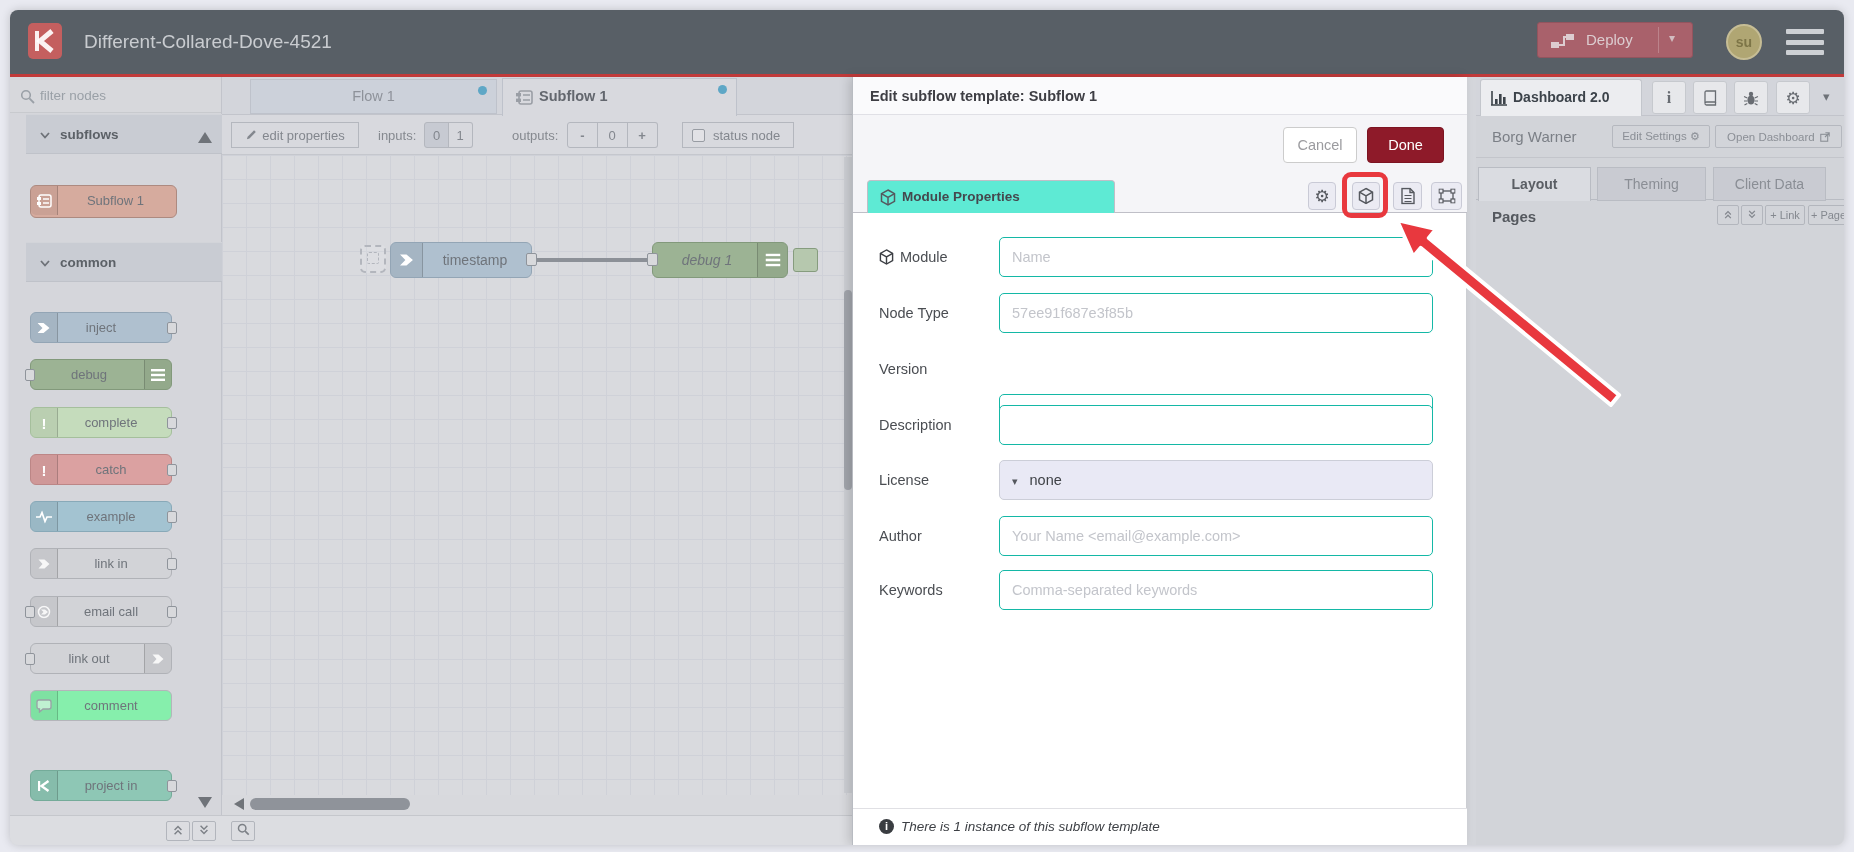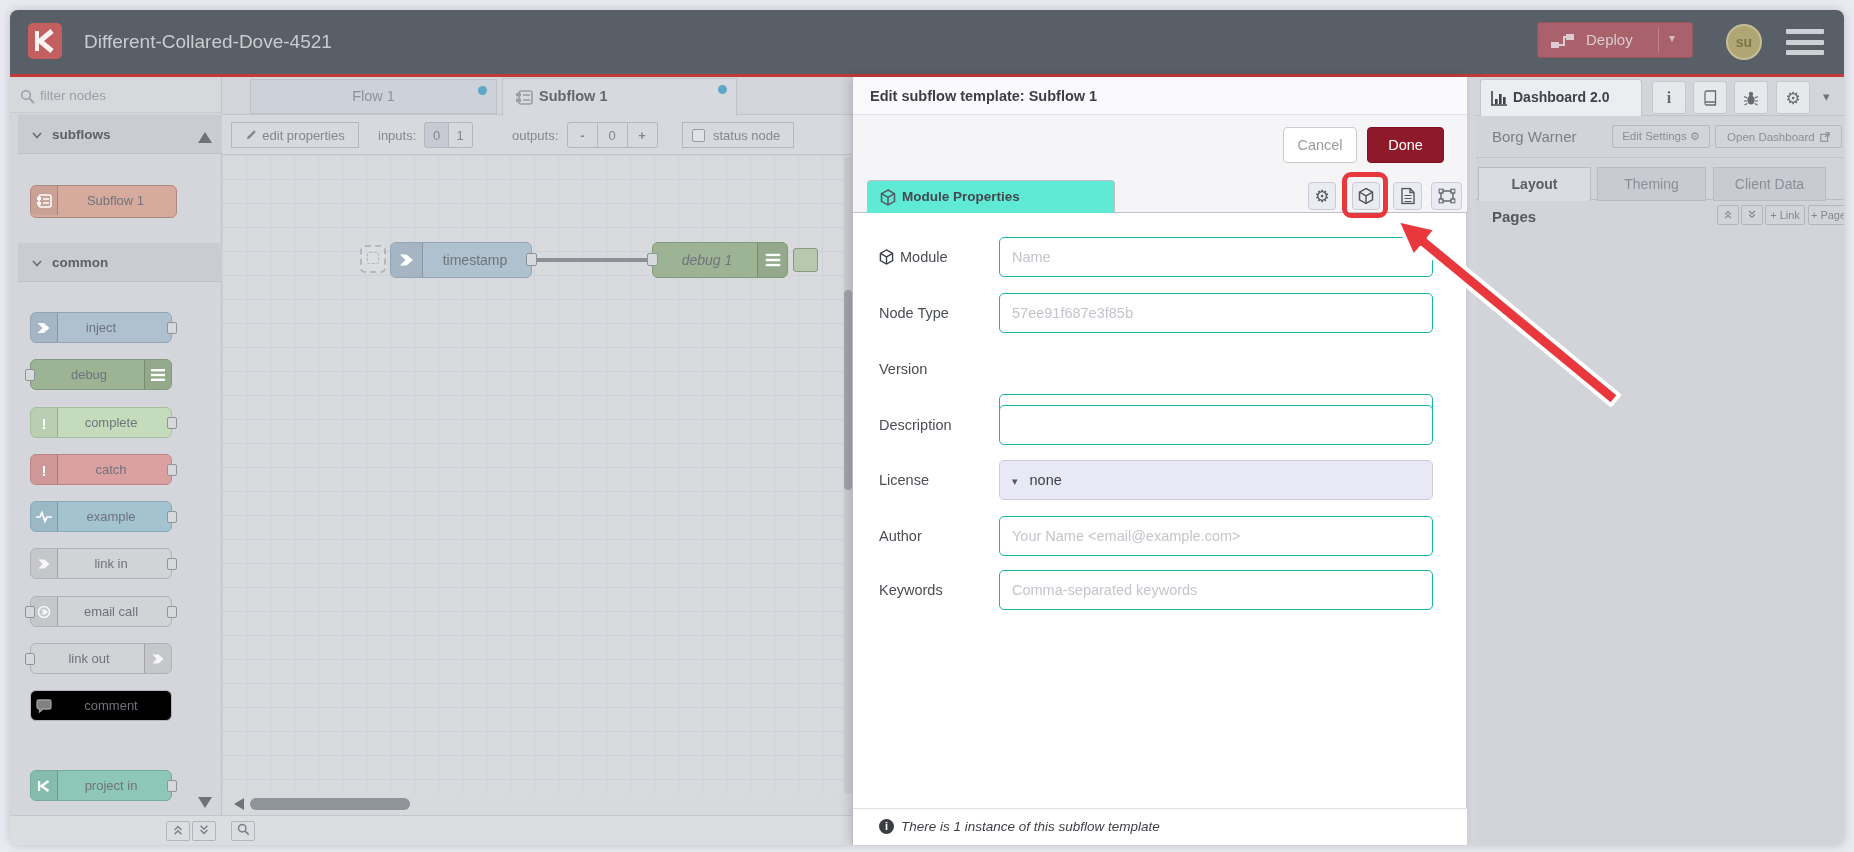--- a/index.html
+++ b/index.html
@@ -18,39 +18,39 @@
   .deploy-caret { position:absolute; left:131px; top:8px; font-size:12px; color:#d2bcc0; }
   .avatar { left:1716px; top:14px; width:36px; height:36px; border-radius:50%; background:#b0a673; border:2px solid #c6bd95; color:#7d7547; font-weight:bold; font-size:14px; text-align:center; line-height:32px; }
   .burger { left:1776px; top:19px; width:38px; height:26px; }
   .burger div { height:5px; background:#cdd0d4; border-radius:1px; margin-bottom:5.5px; }
   .red-line { left:0; top:64px; width:1834px; height:3px; background:#c13a3a; }
 
   
   .palette { left:0; top:67px; width:212px; height:738px; background:#d5d6db; border-right:1px solid #c2c4cb; }
   .palette-filter { left:0; top:3px; width:211px; height:33px; background:#d7d8dc; border-bottom:1px solid #c8cace; }
   .palette-filter .ph { position:absolute; left:30px; top:8px; font-size:13.5px; color:#9aa0a7; }
-  .cat-header { left:8px; width:211px; height:40px; background:#c9ccd3; border-bottom:1px solid #bfc2c9; border-top:1px solid #d2d4d9; }
+  .cat-header { left:16px; width:211px; height:40px; background:#c9ccd3; border-bottom:1px solid #bfc2c9; border-top:1px solid #d2d4d9; }
   .cat-header .lbl { position:absolute; left:34px; top:12px; font-size:13.5px; font-weight:bold; color:#5c6167; }
   .cat-header svg { position:absolute; left:14px; top:17px; }
   .pnode { position:absolute; width:142px; height:31px; border-radius:6px; border:1px solid; font-size:13px; color:#6f747b; }
   .pnode .nlabel { position:absolute; top:0; height:29px; line-height:29px; width:100%; text-align:center; }
   .pnode .icon-zone { position:absolute; top:0; height:29px; width:27px; background:rgba(0,0,0,.055); }
   .pnode .icon-zone.l { left:0; border-right:1px solid rgba(0,0,0,.18); border-radius:5px 0 0 5px; }
   .pnode .icon-zone.r { right:0; border-left:1px solid rgba(0,0,0,.18); border-radius:0 5px 5px 0; }
   .pnode .icon-zone svg, .pnode .icon-zone span { position:absolute; left:50%; top:50%; transform:translate(-50%,-50%); }
   .port { position:absolute; width:10px; height:12px; background:#d8d9dc; border:1px solid #8f949b; border-radius:2px; top:9px; }
   .port.pl { left:-6px; } .port.pr { right:-6px; }
   .n-subflow { background:#d6ab9e; border-color:#ad8a80; width:147px; height:33px; }
   .n-inject { background:#afc0cf; border-color:#93a5b5; }
   .n-debug { background:#9cb394; border-color:#82997b; }
   .n-complete { background:#c5dcbc; border-color:#a5bf9c; }
   .n-catch { background:#dba1a1; border-color:#bc8686; }
   .n-status { background:#a3c3d1; border-color:#88a9b8; }
   .n-link { background:#d2d3d7; border-color:#b0b2b7; }
-  .n-comment { background:#000000; border-color:#b4b5ba; }
+  .n-comment { background:#86efac; border-color:#b4b5ba; }
   .n-project { background:#8ec7b5; border-color:#74ab99;margin-top:32px; }
   .excl { color:#fff; font-weight:bold; font-size:15px; }
   .ptri { width:0; height:0; position:absolute; }
   .ptri.up { border-left:7px solid transparent; border-right:7px solid transparent; border-bottom:11px solid #6f7379; }
   .ptri.down { border-left:7px solid transparent; border-right:7px solid transparent; border-top:11px solid #6f7379; }
 
   
   .tabbar { left:212px; top:67px; width:630px; height:38px; background:#d3d5db; border-bottom:1px solid #c2c4cb; }
   .tab-flow1 { left:240px; top:69px; width:247px; height:35px; background:#ccd1da; border:1px solid #bec2cb; color:#8e929a; font-size:14.5px; line-height:33px; text-align:center; }
   .tab-subflow1 { left:492px; top:68px; width:235px; height:38px; background:#d8d9de; border:1px solid #bec2cb; border-bottom:none; color:#63676e; font-weight:bold; font-size:14.5px; z-index:3; }

